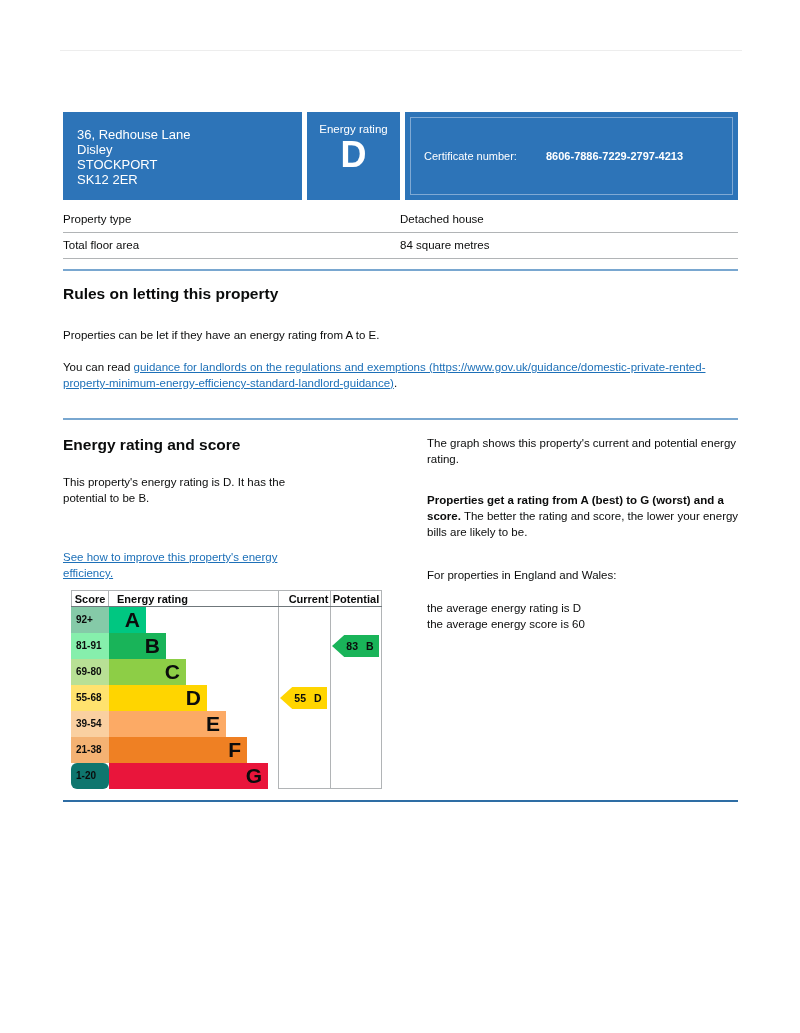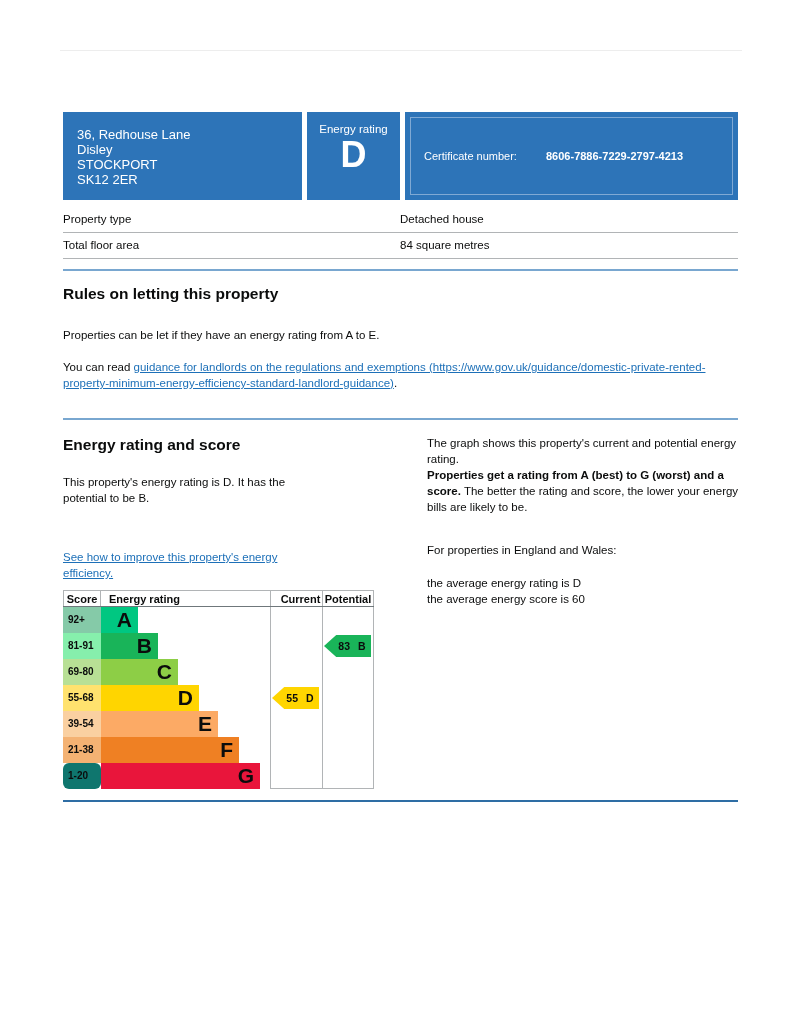--- a/index.html
+++ b/index.html
@@ -43,27 +43,27 @@
   .p-letting2 { position:absolute; left:63px; top:359px; width:660px; }
   a.link { color:#1d70b8; text-decoration:underline; cursor:pointer;text-align:right; }
 
   
   .h2-rating { top:436px; }
   .left-col { position:absolute; left:63px; top:474px; width:262px; }
   .left-col .intro { margin-bottom:43px; }
   .right-col { position:absolute; left:427px; top:435px; width:312px; }
   .right-col p { margin-bottom:0; }
   .rc-p1 { margin-top:0; }
-  .rc-p2 { }
+  .rc-p2 { margin-top:25px; }
   .rc-p3 { margin-top:27px; }
   .rc-p4 { margin-top:17px; }
   .bold { font-weight:bold; }
 
   
-  .chart { position:absolute; left:63px; top:590px; width:311px; }
+  .chart { position:absolute; left:71px; top:590px; width:311px; }
   .chart-header { display:flex; height:17px; border-top:1px solid #b1b4b6; border-bottom:1px solid #6f777b; font-size:11px; font-weight:bold; }
   .ch-score { width:38px; text-align:center; border-left:1px solid #b1b4b6; border-right:1px solid #b1b4b6; line-height:16px; }
   .ch-rating { flex:1; padding-left:8px; line-height:16px; }
   .ch-current { width:52px; text-align:center; border-left:1px solid #b1b4b6; line-height:16px;padding-left:8px; }
   .ch-potential { width:52px; text-align:center; border-left:1px solid #b1b4b6; border-right:1px solid #b1b4b6; line-height:16px; }
   .chart-body { position:relative; height:182px; }
   .band-row { display:flex; height:26px; }
   .band-score { width:38px; font-size:10px; font-weight:bold; line-height:26px; padding-left:5px; }
   .band-bar { height:26px; text-align:right; font-size:21px; font-weight:bold; line-height:25px; padding-right:6px; color:#0b0c0c; }
   .cols { position:absolute; left:207px; top:0; width:104px; height:182px; display:flex; border-bottom:1px solid #b1b4b6; }

